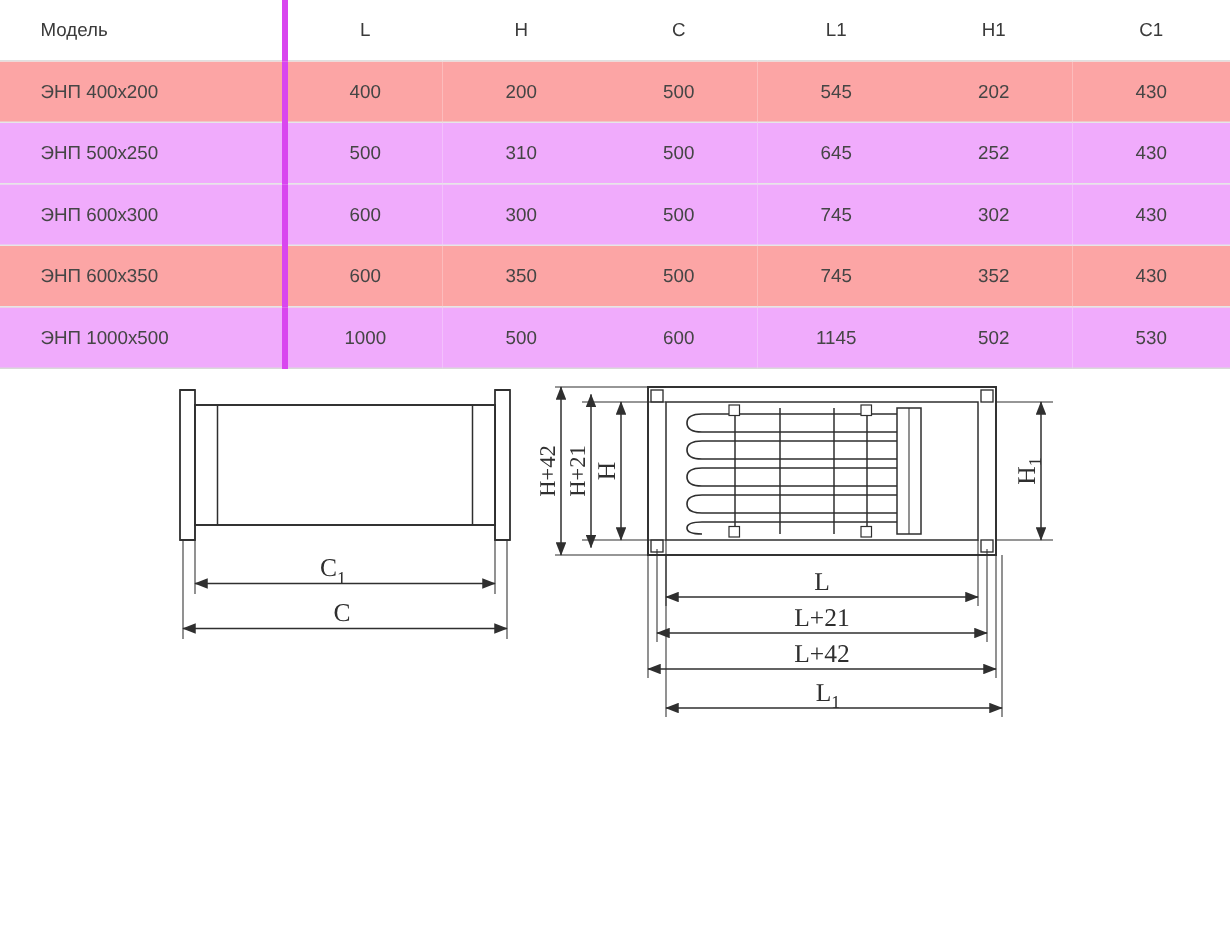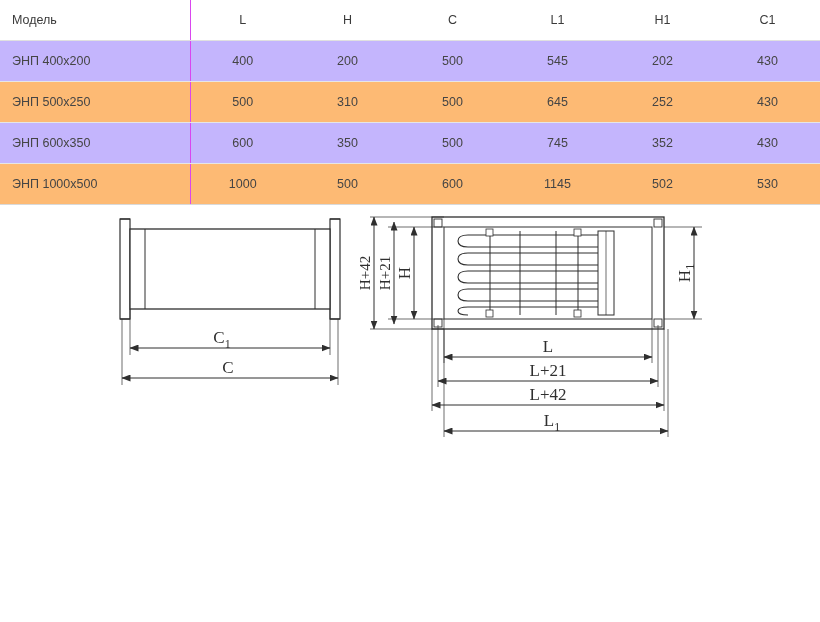--- a/index.html
+++ b/index.html
@@ -40,30 +40,30 @@
     color: #454545;
     border-bottom: 1px solid #e6e6e6;
   }
   table.spec thead th {
     font-size: 12.5px;
     color: #3a3a3a;
     background: #ffffff;
     border-bottom: 1px solid #e0e0e0;
   }
   table.spec tbody tr.odd td {
-    background: #c4b5fd;
+    background: #fca5a5;
   }
   table.spec tbody tr.even td {
-    background: #fdba74;
+    background: #f0abfc;
   }
   table.spec td.model,
   table.spec th.model {
     text-align: left;
-    padding-left: 12px;
-    border-right: 1px solid #d946ef;
+    padding-left: 27px;
+    border-right: 4px solid #d946ef;
   }
   table.spec tbody tr:last-child td {
     border-bottom: 1px solid #d9d9d9;
     margin-left: 20px;
   }
 
   
   .drawing {
     position: relative;
     width: 820px;
@@ -122,20 +122,29 @@
       </tr>
       <tr class="even">
         <td class="model">ЭНП 500x250</td>
         <td>500</td>
         <td>310</td>
         <td>500</td>
         <td>645</td>
         <td>252</td>
         <td>430</td>
       </tr>
+      <tr class="even">
+        <td class="model">ЭНП 600x300</td>
+        <td>600</td>
+        <td>300</td>
+        <td>500</td>
+        <td>745</td>
+        <td>302</td>
+        <td>430</td>
+      </tr>
       <tr class="odd">
         <td class="model">ЭНП 600x350</td>
         <td>600</td>
         <td>350</td>
         <td>500</td>
         <td>745</td>
         <td>352</td>
         <td>430</td>
       </tr>
       <tr class="even">

